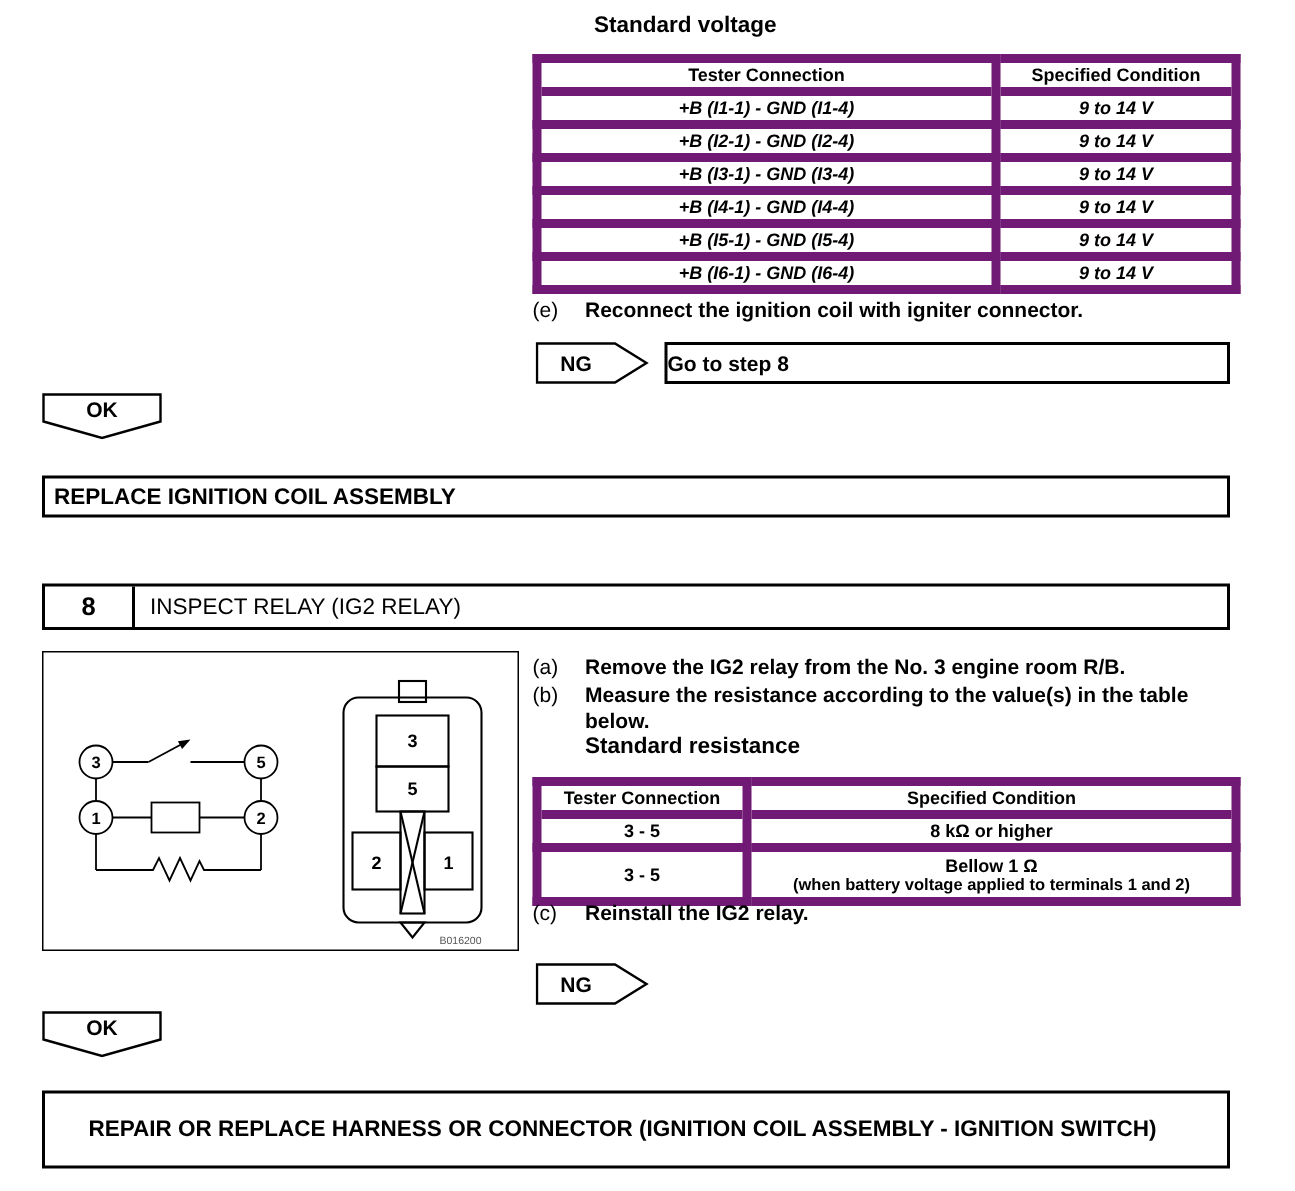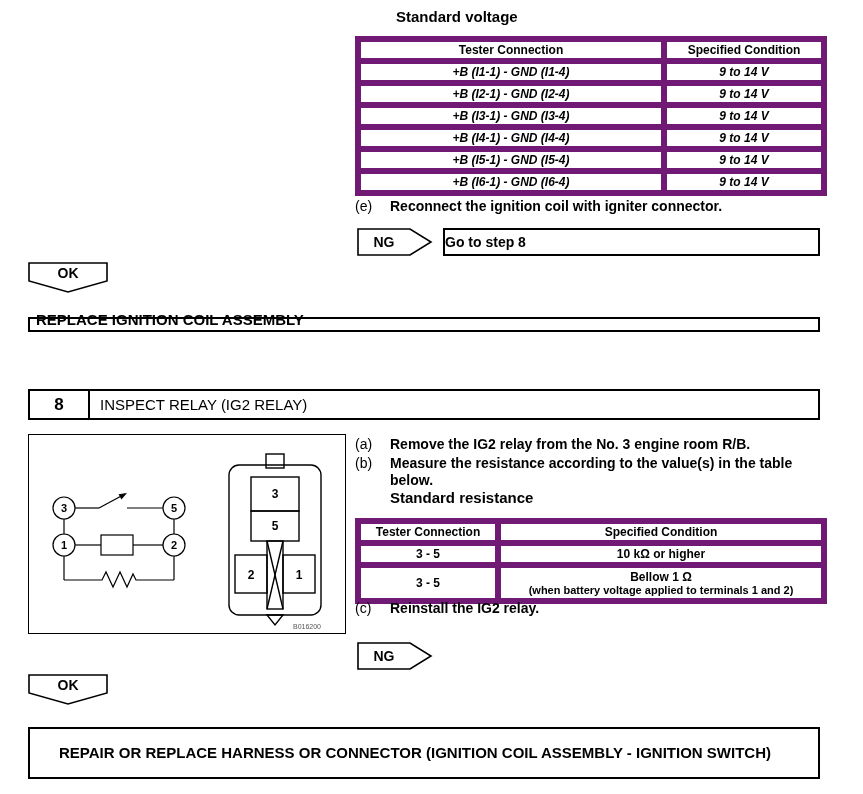--- a/index.html
+++ b/index.html
@@ -120,21 +120,21 @@
   </svg>
   <div class="action-box center abs" style="left:443px; top:228px; width:377px; height:28px;">
     <span>Go to step 8</span>
   </div>
 
   <svg class="abs" style="left:28px; top:262px;" width="80" height="31" viewBox="0 0 80 31">
     <polygon points="1,1 79,1 79,19 40,30 1,19" fill="#fff" stroke="#000" stroke-width="1.6"></polygon>
     <text x="40" y="16" font-size="14" font-weight="bold" text-anchor="middle" fill="#000">OK</text>
   </svg>
 
-  <div class="result-box abs" style="left:28px; top:317px; width:792px; height:15px;align-items:flex-end;">
+  <div class="result-box abs" style="left:28px; top:317px; width:792px; height:28px;">
     <span>REPLACE IGNITION COIL ASSEMBLY</span>
   </div>
 
   <div class="head8 abs" style="left:28px; top:389px; width:792px; height:31px;">
     <div class="head8-num">8</div>
     <div class="head8-title">INSPECT RELAY (IG2 RELAY)</div>
   </div>
 
   <div class="diagram-box abs" style="left:28px; top:434px; width:318px; height:200px;">
     <svg width="316" height="198" viewBox="0 0 316 198">
@@ -209,21 +209,21 @@
       </colgroup>
     <thead>
       <tr>
         <th>Tester Connection</th>
         <th>Specified Condition</th>
       </tr>
     </thead>
     <tbody>
       <tr>
         <td class="r1">3 - 5</td>
-        <td class="r1">10 kΩ or higher</td>
+        <td class="r1">8 kΩ or higher</td>
       </tr>
       <tr>
         <td class="r2">3 - 5</td>
         <td class="r2">
           <div>Bellow 1 Ω</div>
           <div class="cond-sub">(when battery voltage applied to terminals 1 and 2)</div>
         </td>
       </tr>
     </tbody>
   </table>

